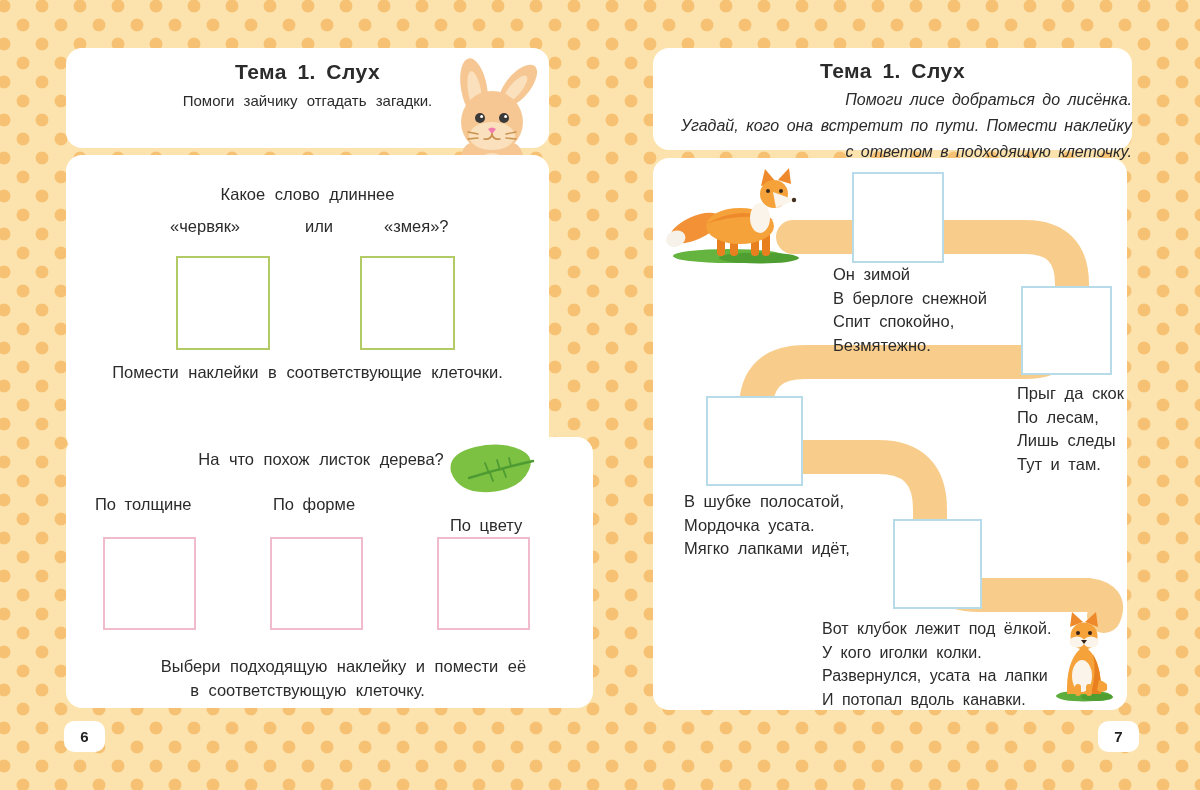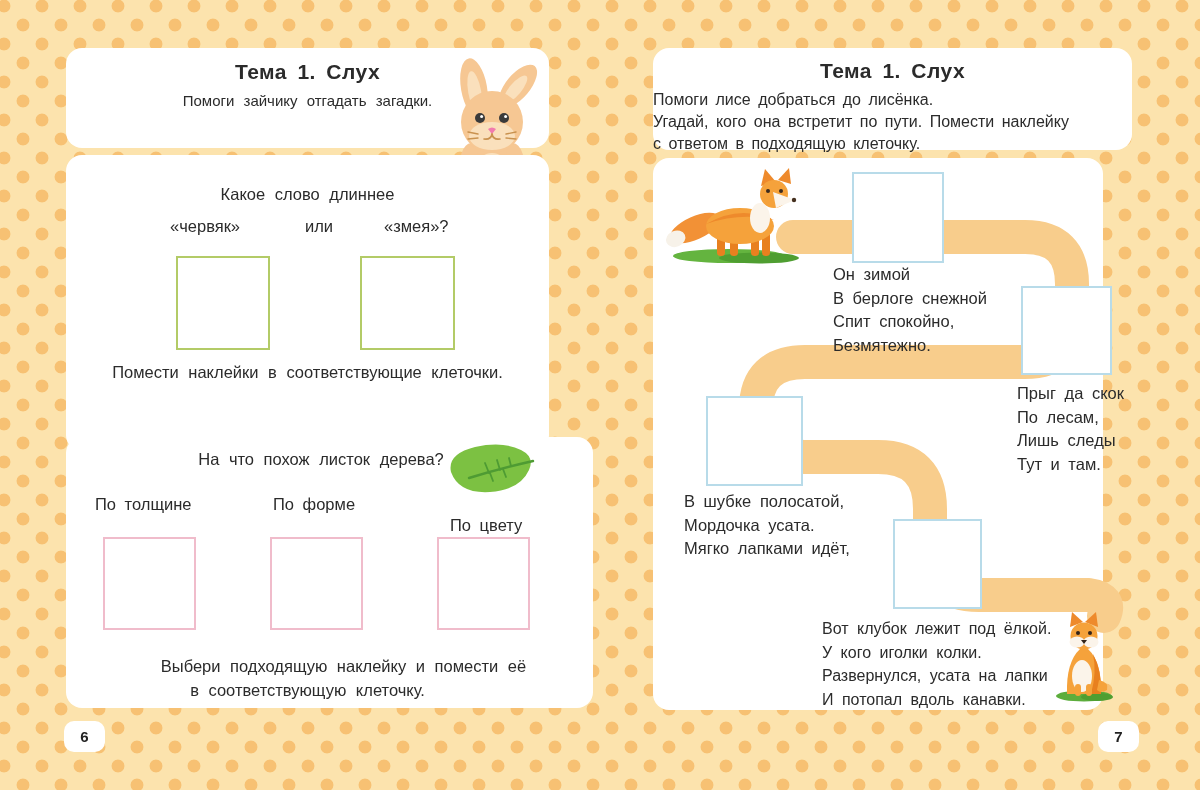--- a/index.html
+++ b/index.html
@@ -10,21 +10,21 @@
       radial-gradient(circle, #F7C173 6px, transparent 6.8px),
       radial-gradient(circle, #F7C173 6px, transparent 6.8px);
     background-size:38px 38px;
     background-position:4px 6px,23px 25px;
     font-family:"Liberation Sans", sans-serif;
     color:#2B2B2B;
   }
   .card{position:absolute;background:#FFFFFF;border-radius:16px;}
   .title{font-weight:bold;font-size:21px;text-align:center;margin:0;letter-spacing:.5px;word-spacing:4px;}
   .sub{font-size:15px;text-align:center;margin:0;word-spacing:5px;}
-  .hline{font-size:16px;text-align:left;margin:0 0 4px 0;word-spacing:3px;}
+  .hline{font-size:16px;text-align:right;margin:8px 0 4px 0;word-spacing:3px;font-style:italic;}
   .qtext{position:absolute;font-size:16.5px;word-spacing:5px;text-align:center;margin:0;}
   .inline-label{position:absolute;font-size:16.5px;word-spacing:4px;white-space:nowrap;}
   .slot{position:absolute;background:#FFFFFF;border:2px solid;box-sizing:border-box;}
   .slot.green{border-color:#B3CB67;}
   .slot.pink{border-color:#F0BCCB;}
   .slot.blue{border-color:#B8DBE9;}
   .riddle{position:absolute;font-size:16.5px;line-height:23.5px;word-spacing:4px;white-space:nowrap;}
   .badge{
     position:absolute;width:41px;height:31px;background:#FFFFFF;border-radius:10px;
     display:flex;align-items:center;justify-content:center;
@@ -110,21 +110,21 @@
 
   <section>
 
     <div class="card" style="left:653px;top:48px;width:479px;height:102px;">
       <h1 class="title" style="margin-top:11px;margin-bottom:8px;">Тема 1. Слух</h1>
       <p class="hline">Помоги лисе добраться до лисёнка.</p>
       <p class="hline">Угадай, кого она встретит по пути. Помести наклейку</p>
       <p class="hline">с ответом в подходящую клеточку.</p>
     </div>
 
-    <div class="card" style="left:653px;top:158px;width:450px;height:552px;">
+    <div class="card" style="left:653px;top:158px;width:450px;height:552px;padding-left:24px;">
 
       <svg style="position:absolute;left:0;top:0;" width="479" height="552" viewBox="0 0 479 552">
         <path d="M140 79 L372 79 Q419 79 419 126 L419 157 Q419 204 372 204 L152 204
                  Q103 204 103 251 L103 252 Q103 299 152 299 L225 299 Q277 299 277 351
                  L277 390 Q277 437 326 437 L436 437 Q459 440 451 458" fill="none" stroke="#F8CD8C" stroke-width="34" stroke-linecap="round" stroke-linejoin="round"></path>
       </svg>
 
       <svg class="illu" style="left:8px;top:8px;" width="150" height="102" viewBox="0 0 150 102">
         <ellipse cx="68" cy="90" rx="56" ry="7" fill="#64B43F"></ellipse>
         <ellipse cx="98" cy="92" rx="40" ry="5.5" fill="#4F9E31"></ellipse>

